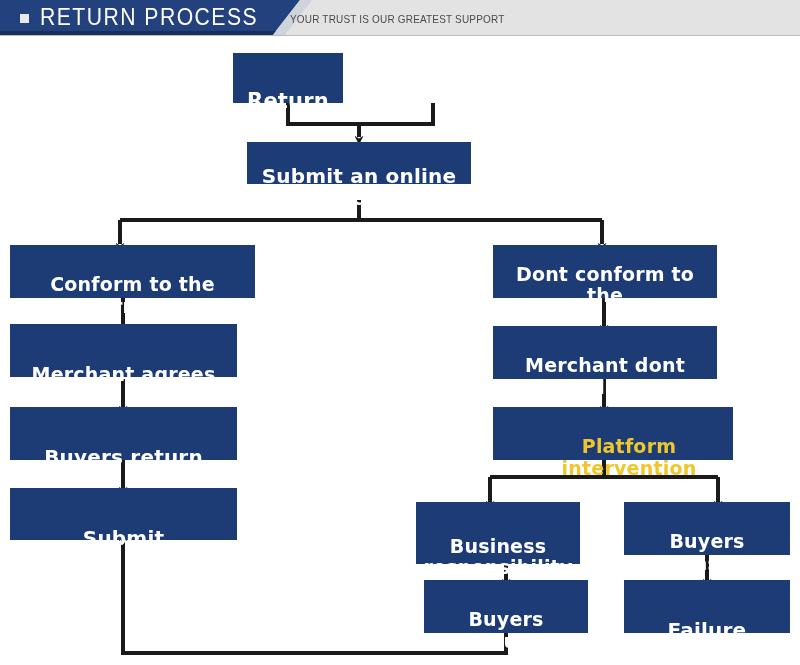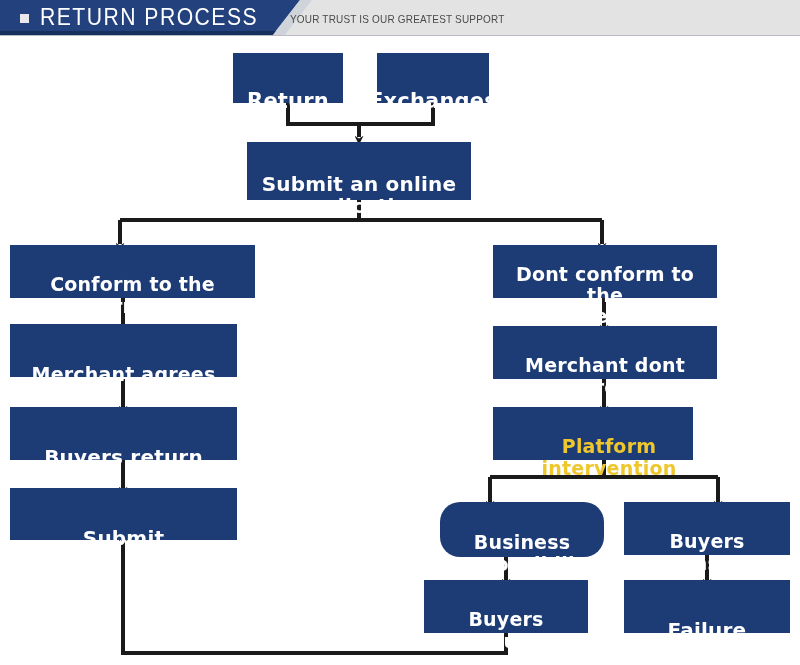--- a/index.html
+++ b/index.html
@@ -158,61 +158,58 @@
       <path d="M707,519 L707,544" marker-end="url(#ah)"></path>
 
       <path d="M506,597 L506,617 L123,617 L123,504" marker-end="url(#ah)"></path>
     </g>
   </svg>
 
   <div class="node" style="left:233px; top:17px; width:110px; height:50px; font-size:21px;">
     <span class="label">Return</span>
   </div>
 
-  <div class="node" style="left:377px; top:17px; width:112px; height:50px; font-size:21px;">
-    <span class="label">Exchanges</span>
-  </div>
-
-  <div class="node" style="left:247px; top:106px; width:224px; height:58px; font-size:20px;">
+
+  <div class="node" style="left:247px; top:106px; width:224px; height:42px; font-size:20px;">
     <span class="label">Submit an online
 application</span>
   </div>
 
   <div class="node" style="left:10px; top:209px; width:245px; height:53px; font-size:19px;">
     <span class="label">Conform to the
 return rules</span>
   </div>
 
   <div class="node" style="left:493px; top:209px; width:224px; height:53px; font-size:19px;">
     <span class="label">Dont conform to the
-online rules</span>
+return agrees</span>
   </div>
 
   <div class="node" style="left:10px; top:288px; width:227px; height:53px; font-size:19px;">
     <span class="label">Merchant agrees</span>
   </div>
 
   <div class="node" style="left:493px; top:290px; width:224px; height:53px; font-size:19px;">
-    <span class="label">Merchant dont agrees</span>
+    <span class="label">Merchant dont online</span>
   </div>
 
   <div class="node" style="left:10px; top:371px; width:227px; height:53px; font-size:20px;">
     <span class="label">Buyers return</span>
   </div>
 
-  <div class="node gold" style="left:493px; top:371px; width:200px; height:53px; font-size:19px;padding-left:38px;">
+  <div class="node gold" style="left:493px; top:371px; width:240px; height:53px; font-size:19px;padding-left:38px;">
     <span class="label">Platform
 intervention</span>
   </div>
 
   <div class="node" style="left:10px; top:452px; width:227px; height:52px; font-size:20px;">
     <span class="label">Submit</span>
   </div>
 
-  <div class="node" style="left:440px; top:466px; width:164px; height:55px; font-size:19px;border-radius:20px;">
+  <div class="node" style="left:416px; top:466px; width:164px; height:62px; font-size:19px;">
     <span class="label">Business
 responsibility</span>
   </div>
 
   <div class="node" style="left:624px; top:466px; width:166px; height:53px; font-size:19px;">
     <span class="label">Buyers
 responsibility</span>
   </div>
 
   <div class="node" style="left:424px; top:544px; width:164px; height:53px; font-size:19px;">

